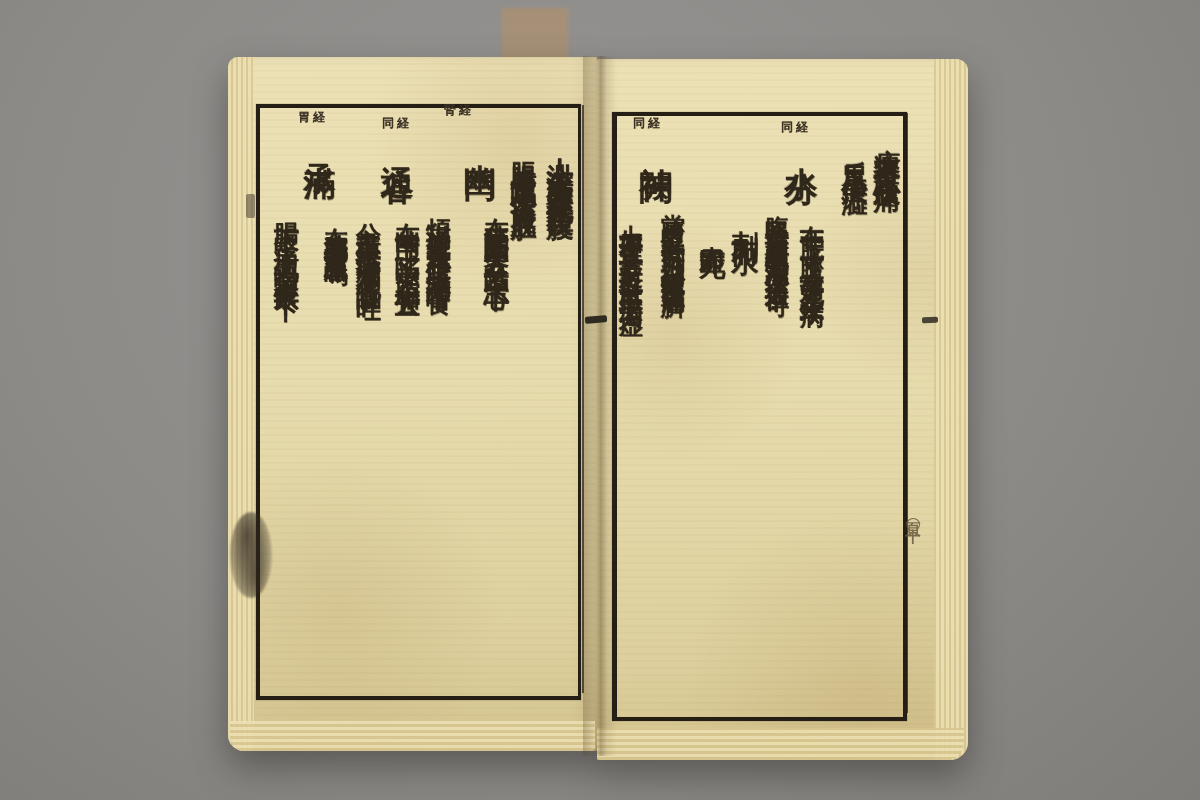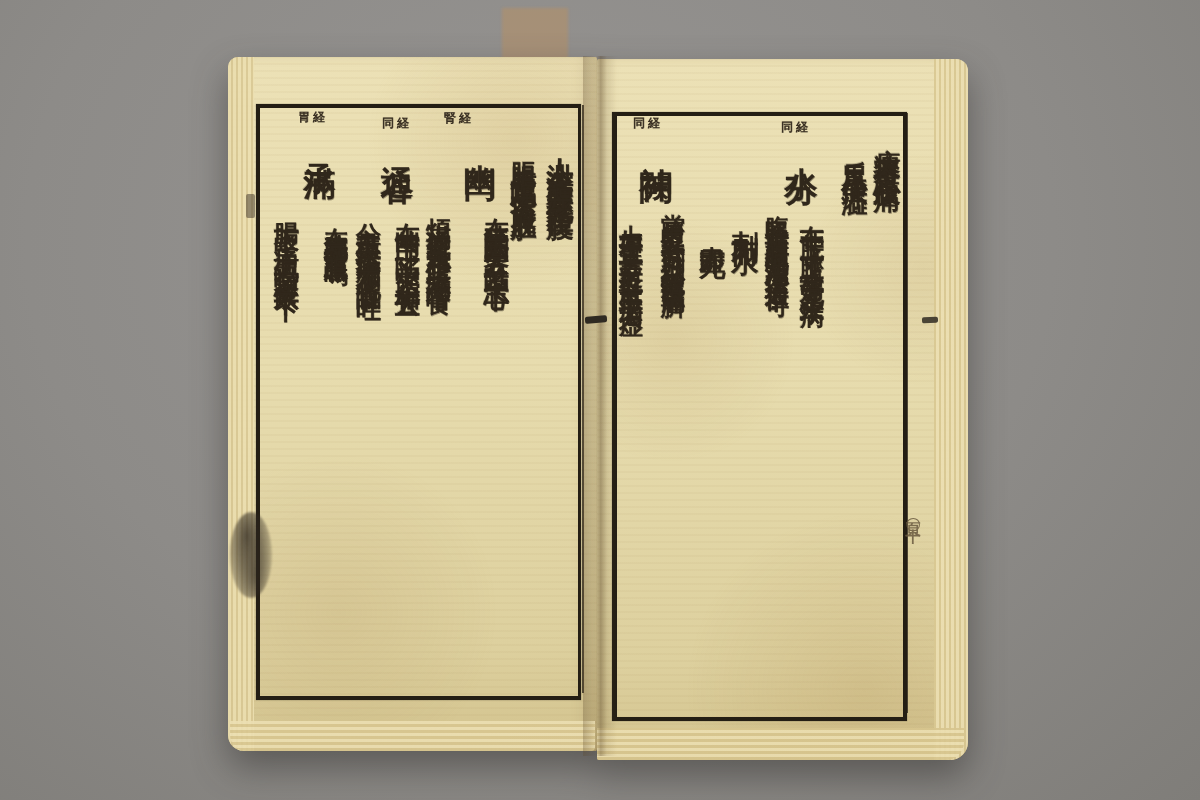--- a/index.html
+++ b/index.html
@@ -68,21 +68,21 @@
       <div class="texture"></div>
       <div class="stains-l"></div>
       <div class="edge-left"></div>
       <div class="edge-bottom-l"></div>
       <div class="frame frame-left"></div>
       <div class="dline" style="left:354px;top:48px;height:588px;"></div>
 
       <div class="vcol body-col" style="left:314px;top:80px;font-size:27px;letter-spacing:5px;">人泄瀉水腫鼓脹卒死産後腹</div>
       <div class="vcol body-col" style="left:278px;top:84px;font-size:26px;letter-spacing:5px;">脹腸胃雷鳴小便不通兒脫肛</div>
 
-      <div class="tag" style="left:208px;top:53px;">腎経</div>
+      <div class="tag" style="left:208px;top:45px;">腎経</div>
       <div class="vcol pt-name" style="left:229px;top:81px;font-size:33px;letter-spacing:6px;">幽門</div>
       <div class="vcol body-col" style="left:252px;top:141px;font-size:25px;letter-spacing:5.5px;">在夾巨闕兩旁各五分陷中主心下</div>
 
       <div class="vcol body-col" style="left:194px;top:141px;font-size:25px;letter-spacing:6px;">煩滿逆氣裏急少腹脹滿不嗜食</div>
 
       <div class="tag" style="left:146px;top:58px;">同経</div>
       <div class="vcol pt-name" style="left:146px;top:82px;font-size:33px;letter-spacing:6px;">通谷</div>
       <div class="vcol body-col" style="left:163px;top:146px;font-size:25px;letter-spacing:5.5px;">在幽門下一寸陷中夾上脘相去五</div>
 
       <div class="vcol body-col" style="left:124px;top:146px;font-size:25px;letter-spacing:6px;">分主積聚痃癖胸滿不化食嘔吐</div>

